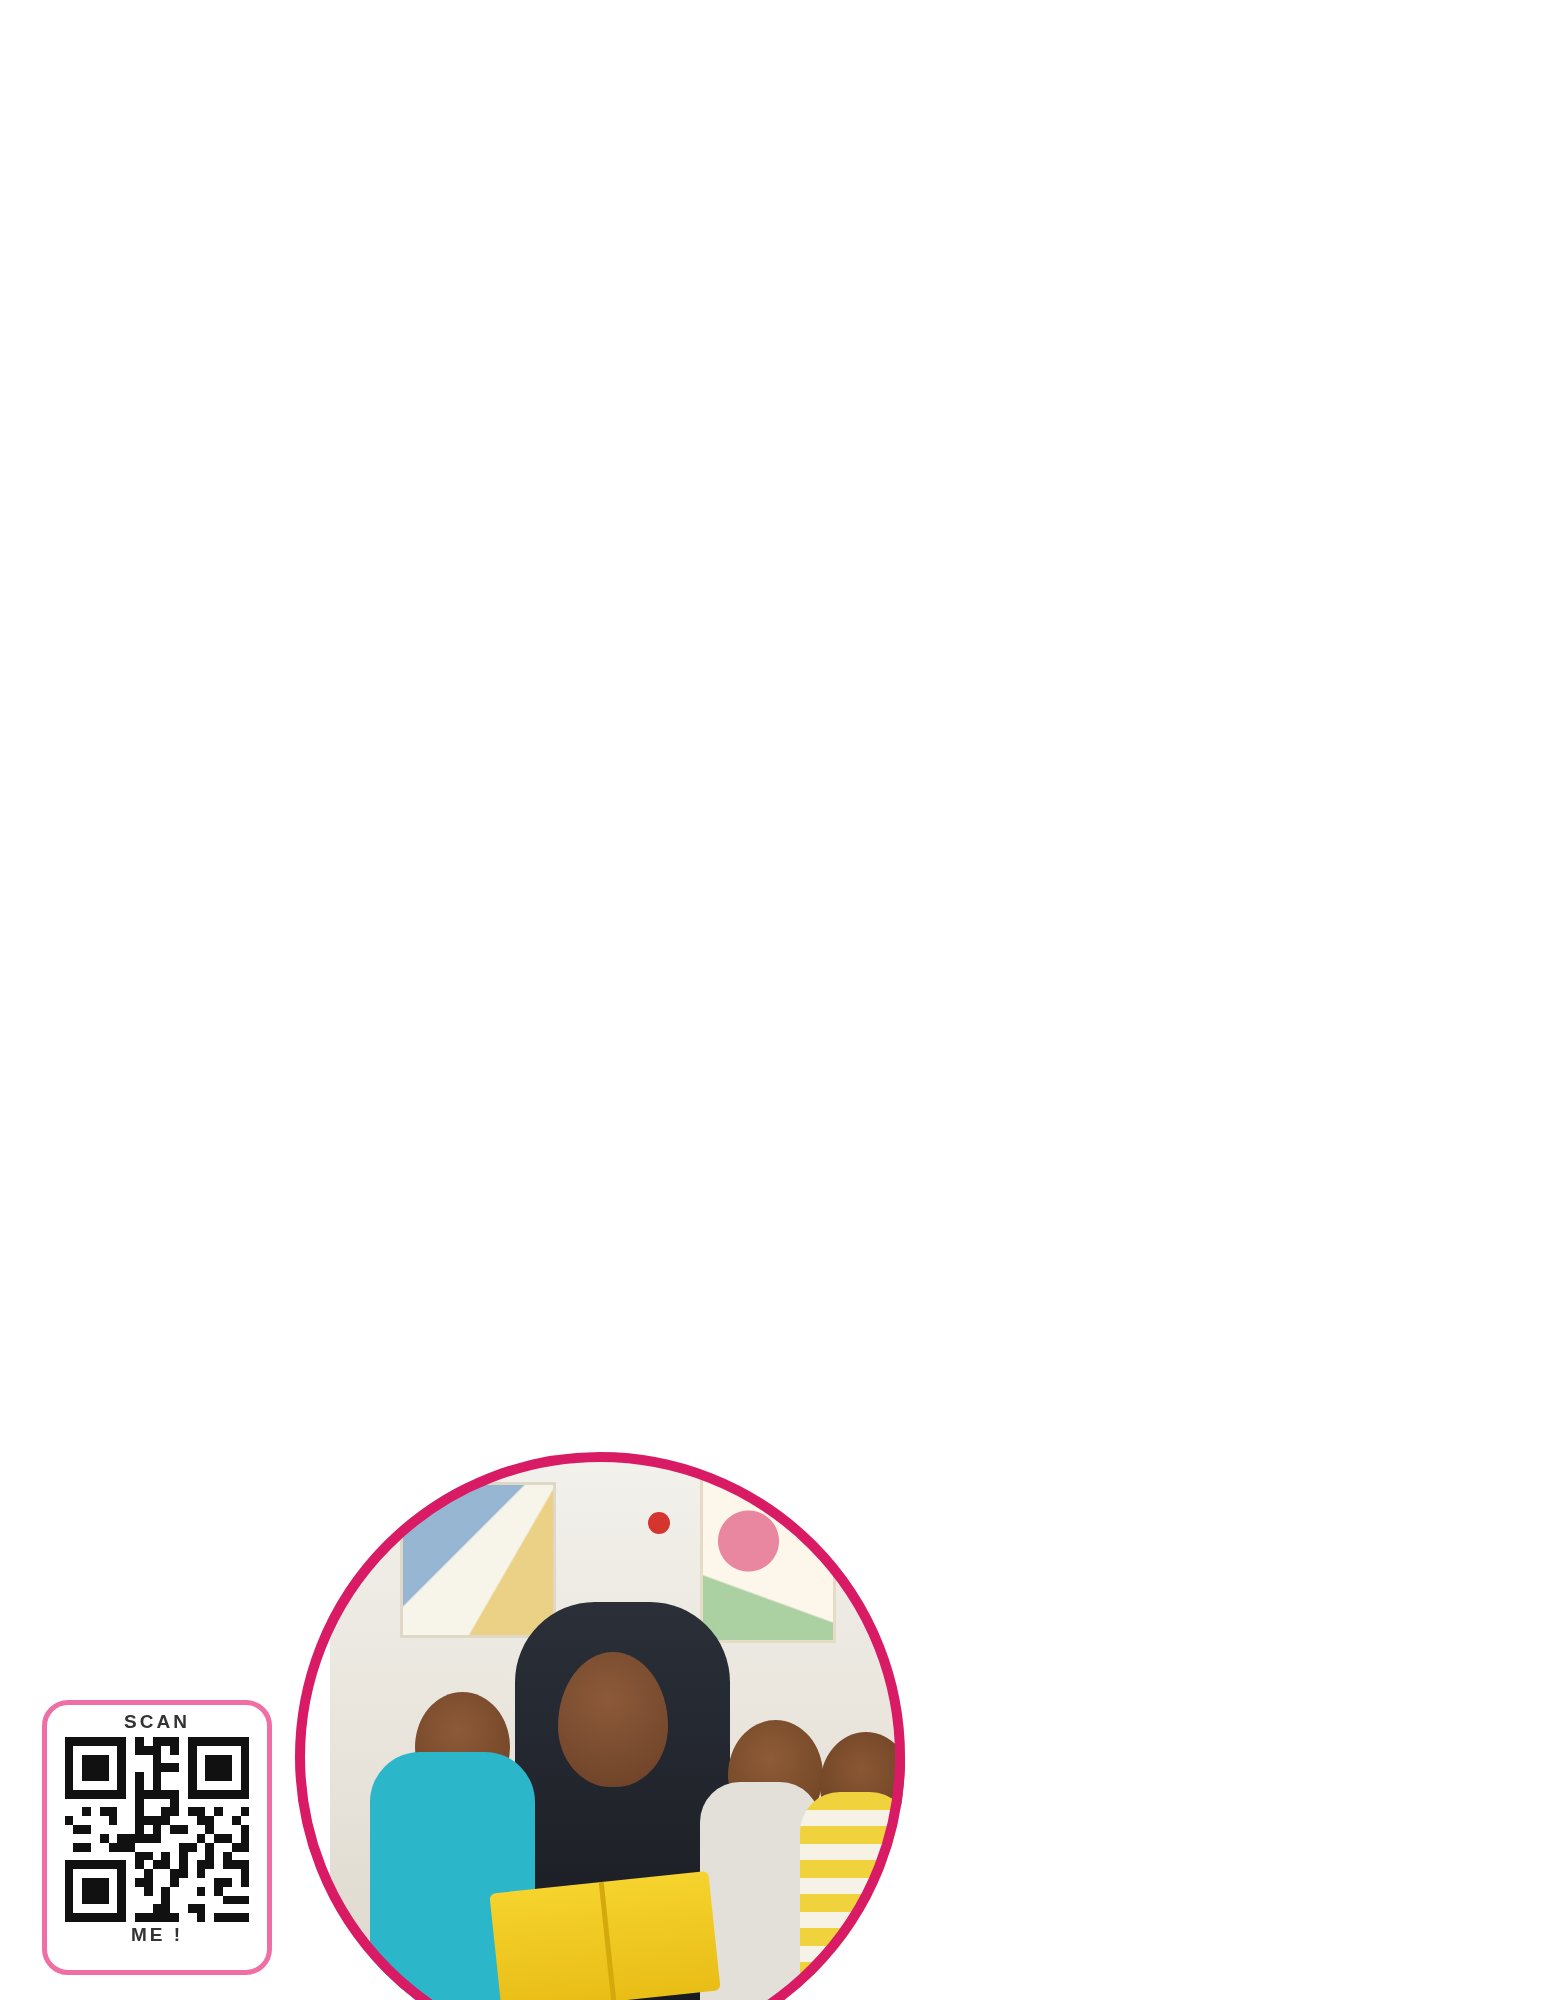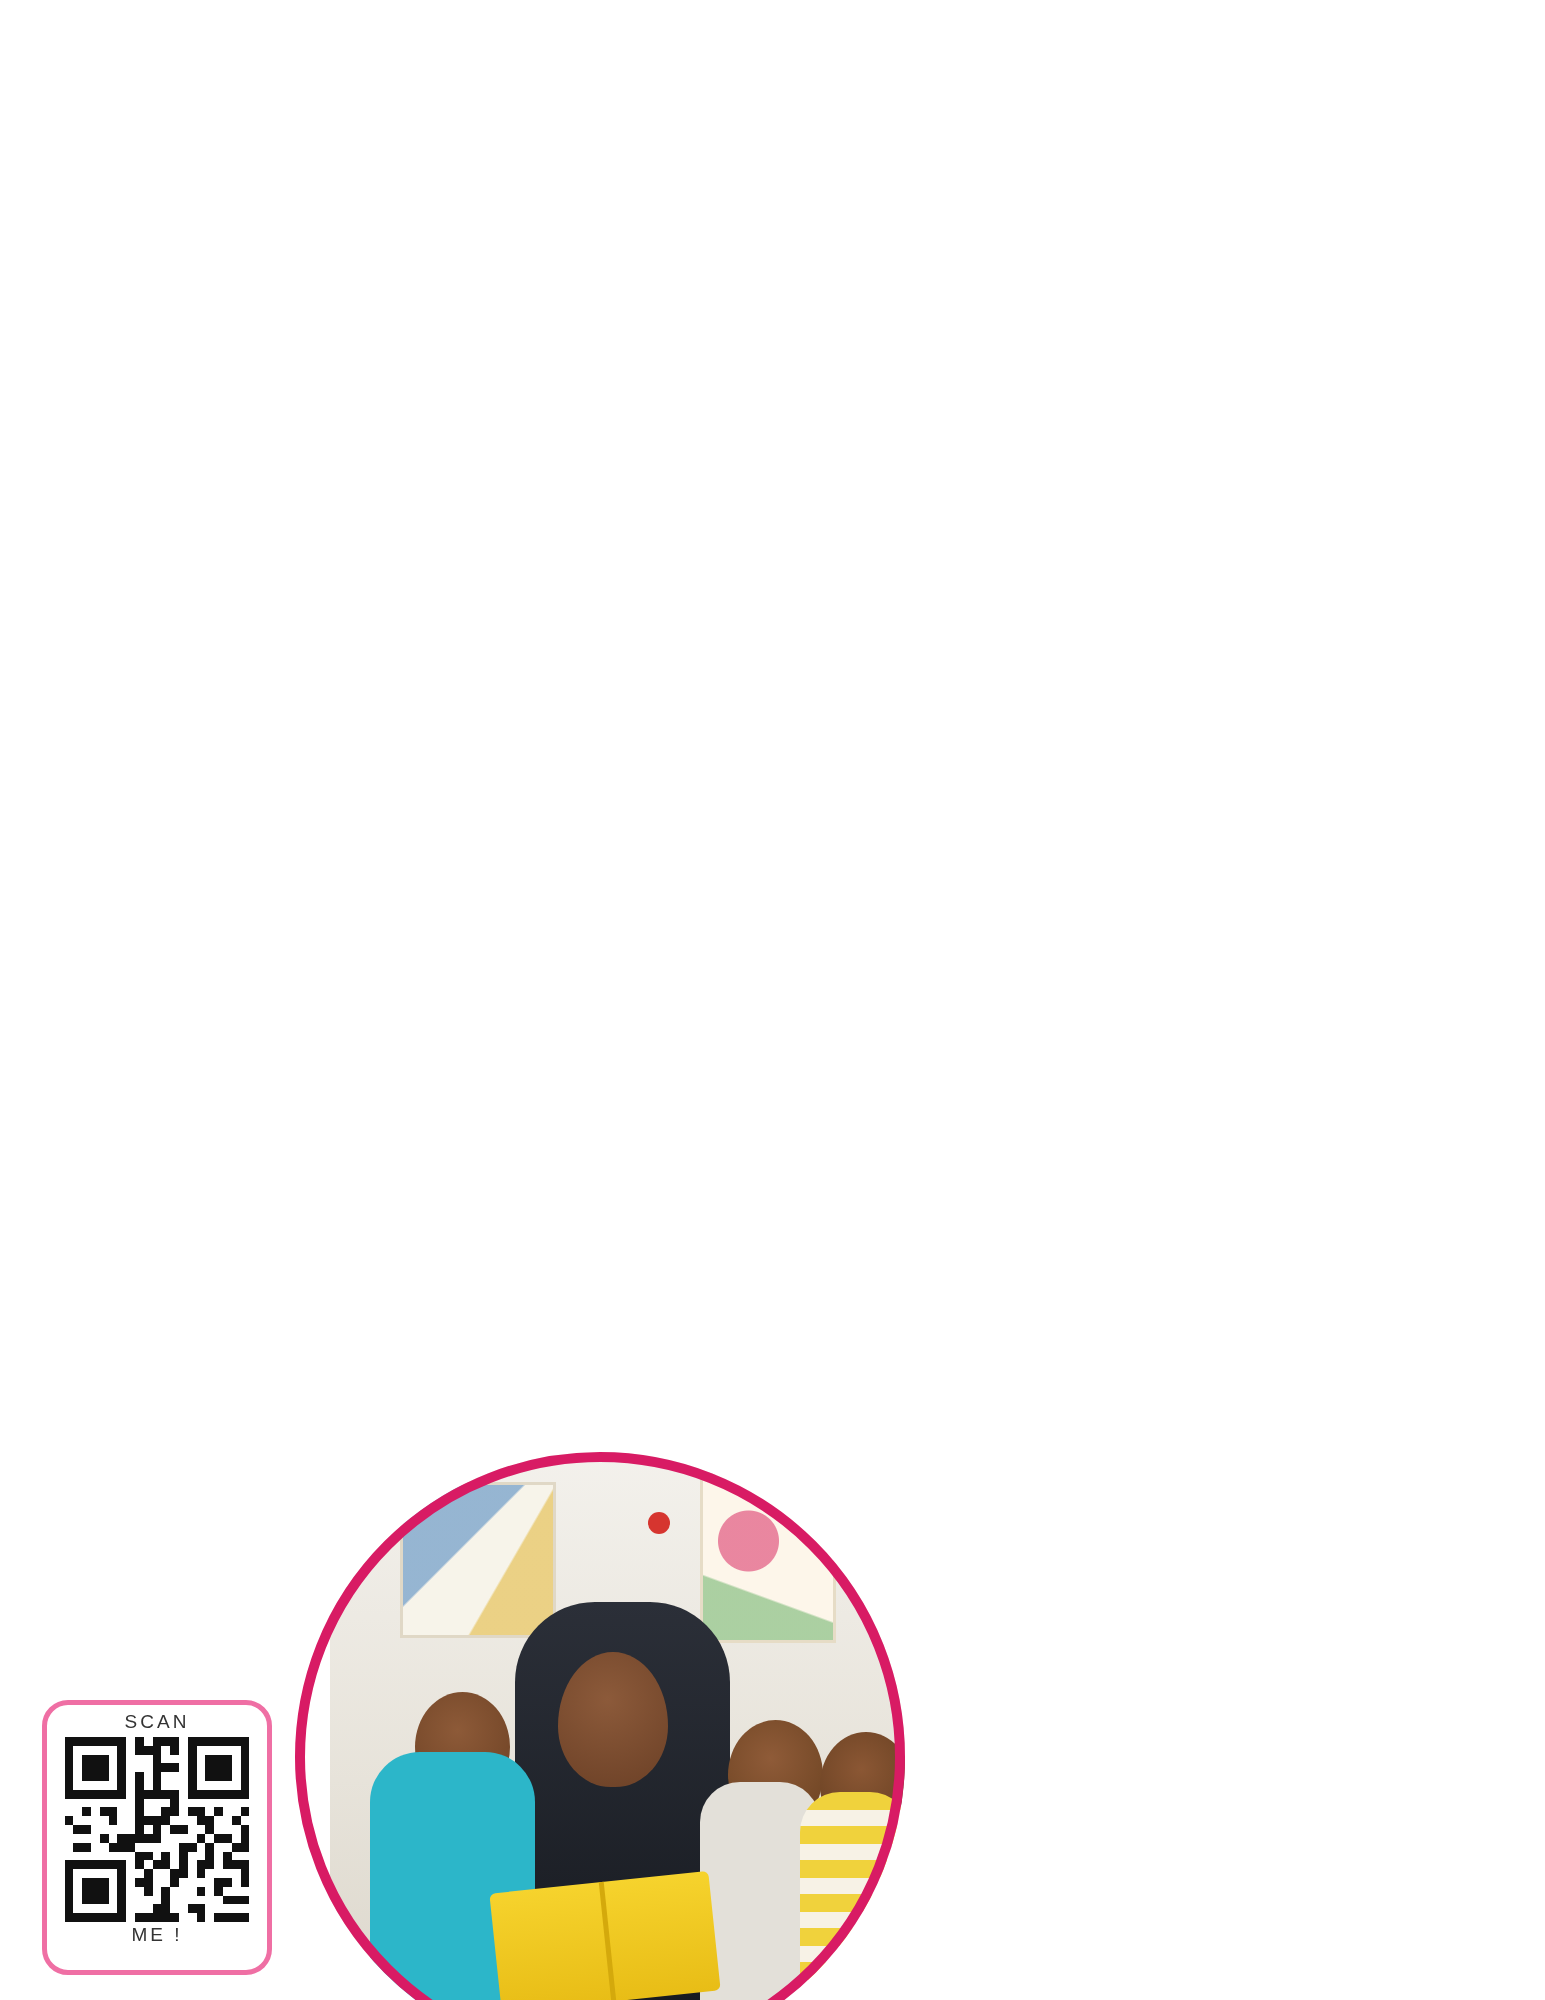--- a/index.html
+++ b/index.html
@@ -565,21 +565,21 @@
     width: 230px; height: 275px;
     background: #ffffff;
     border: 5px solid #ef6fa4;
     border-radius: 26px;
     box-sizing: border-box;
     padding: 6px 0;
     text-align: center;
   }
   .qr-label {
     font-size: 19px;
-    font-weight: normal;
+    font-weight: bold;
     letter-spacing: 3px;
     color: #333;
   }
   .qr-grid {
     margin: 4px auto 2px auto;
     width: 185px; height: 185px;
     display: grid;
     grid-template-columns: repeat(21, 1fr);
     grid-template-rows: repeat(21, 1fr);
   }

